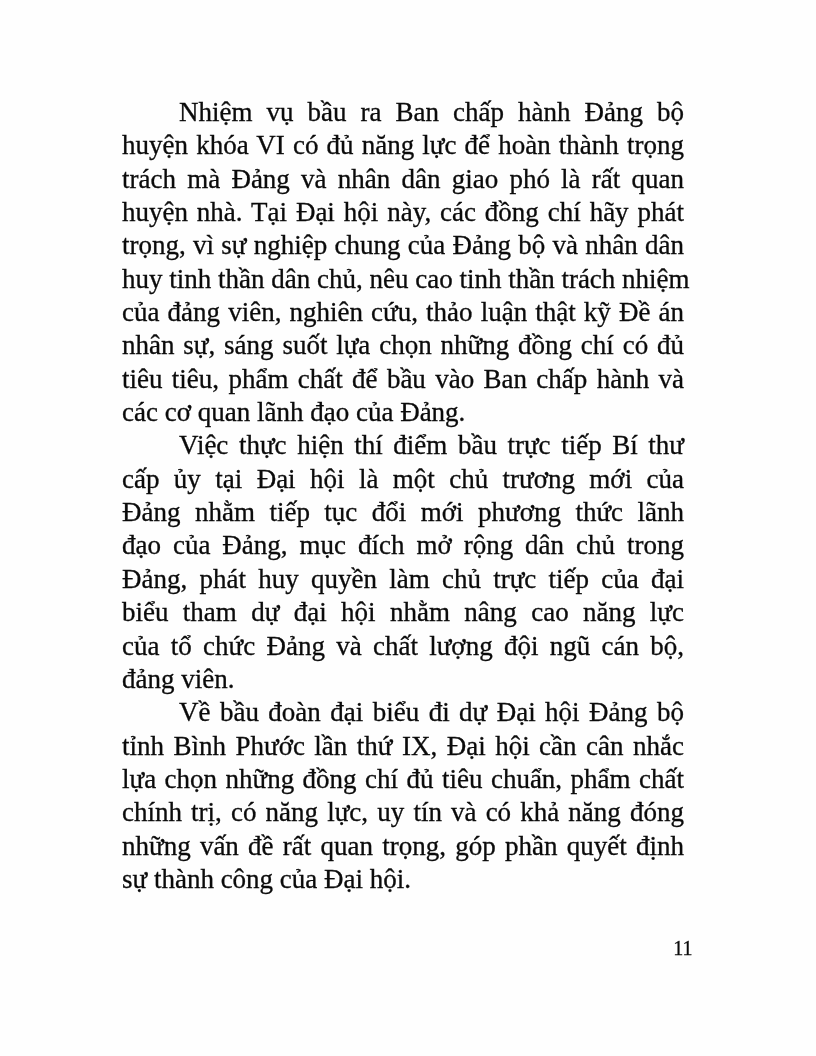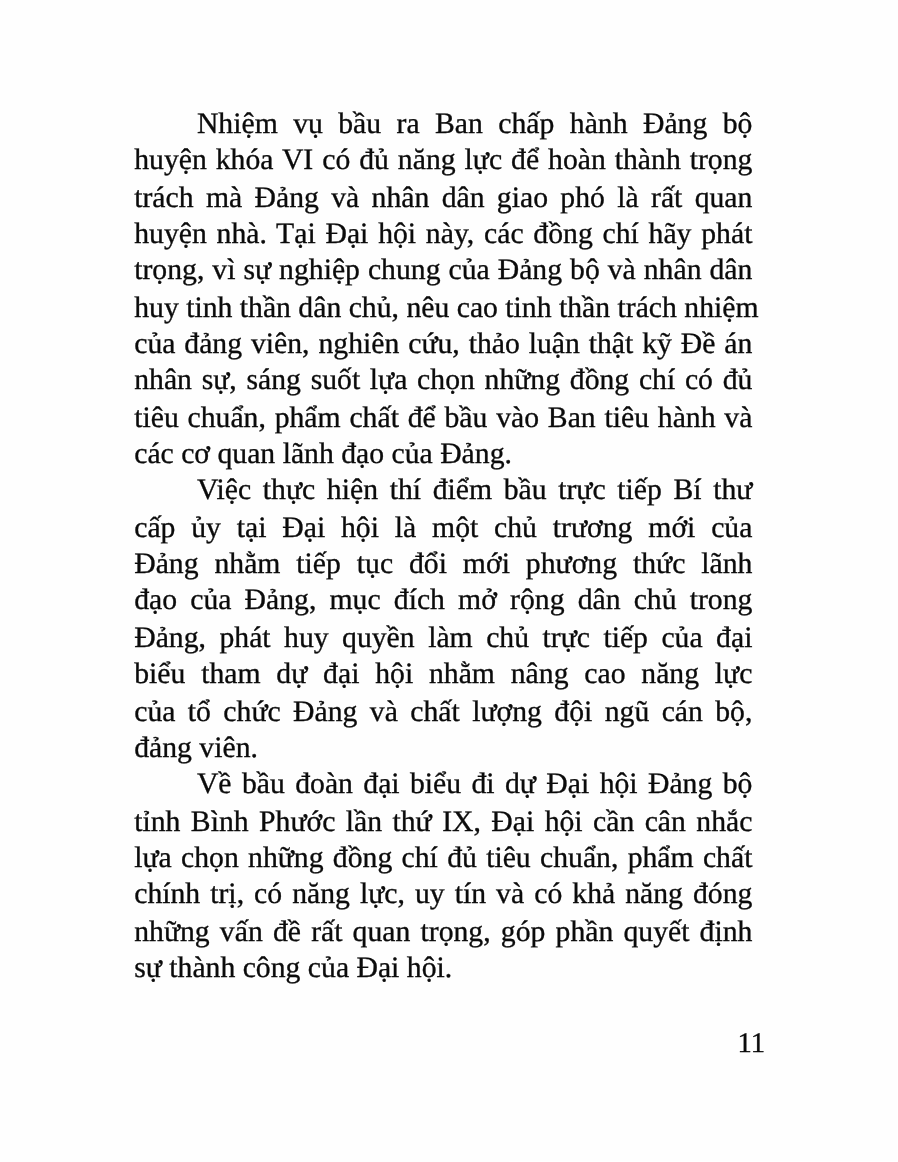--- a/index.html
+++ b/index.html
@@ -41,40 +41,40 @@
   }
   .line.last {
     text-align-last: left;
   }
   .page-number {
     position: absolute;
     left: 655px;
     top: 931px;
     width: 56px;
     text-align: center;
-    font-size: 26px;
+    font-size: 20px;
     line-height: 34px;
     -webkit-text-stroke: 0.3px #0b0b0b;
   }
 </style>
 </head>
 <body>
 
 <div class="page">
   <div class="text-block" id="text-block">
       <div class="paragraph">
         <div class="line first">Nhiệm vụ bầu ra Ban chấp hành Đảng bộ</div>
         <div class="line">huyện khóa VI có đủ năng lực để hoàn thành trọng</div>
         <div class="line">trách mà Đảng và nhân dân giao phó  là rất quan</div>
         <div class="line">huyện nhà. Tại Đại hội này, các đồng chí hãy phát</div>
         <div class="line">trọng, vì sự nghiệp chung của Đảng bộ và nhân dân</div>
         <div class="line">huy tinh thần dân chủ, nêu cao tinh thần trách nhiệm</div>
         <div class="line">của đảng viên, nghiên cứu, thảo luận thật kỹ Đề án</div>
         <div class="line">nhân sự, sáng suốt lựa chọn  những đồng chí có đủ</div>
-        <div class="line">tiêu chuẩn, phẩm chất để bầu vào Ban tiêu hành và</div>
+        <div class="line">tiêu tiêu, phẩm chất để bầu vào Ban chấp hành và</div>
         <div class="line last">các cơ quan lãnh đạo của Đảng.</div>
       </div>
       <div class="paragraph">
         <div class="line first">Việc thực hiện thí điểm bầu trực tiếp Bí thư</div>
         <div class="line">cấp ủy tại Đại hội là một chủ trương mới của</div>
         <div class="line">Đảng nhằm tiếp tục đổi mới phương thức lãnh</div>
         <div class="line">đạo của Đảng, mục đích mở rộng dân chủ trong</div>
         <div class="line">Đảng, phát huy quyền làm chủ trực tiếp của đại</div>
         <div class="line">biểu tham dự đại hội nhằm nâng cao năng lực</div>
         <div class="line">của tổ chức Đảng và chất lượng đội ngũ cán bộ,</div>

